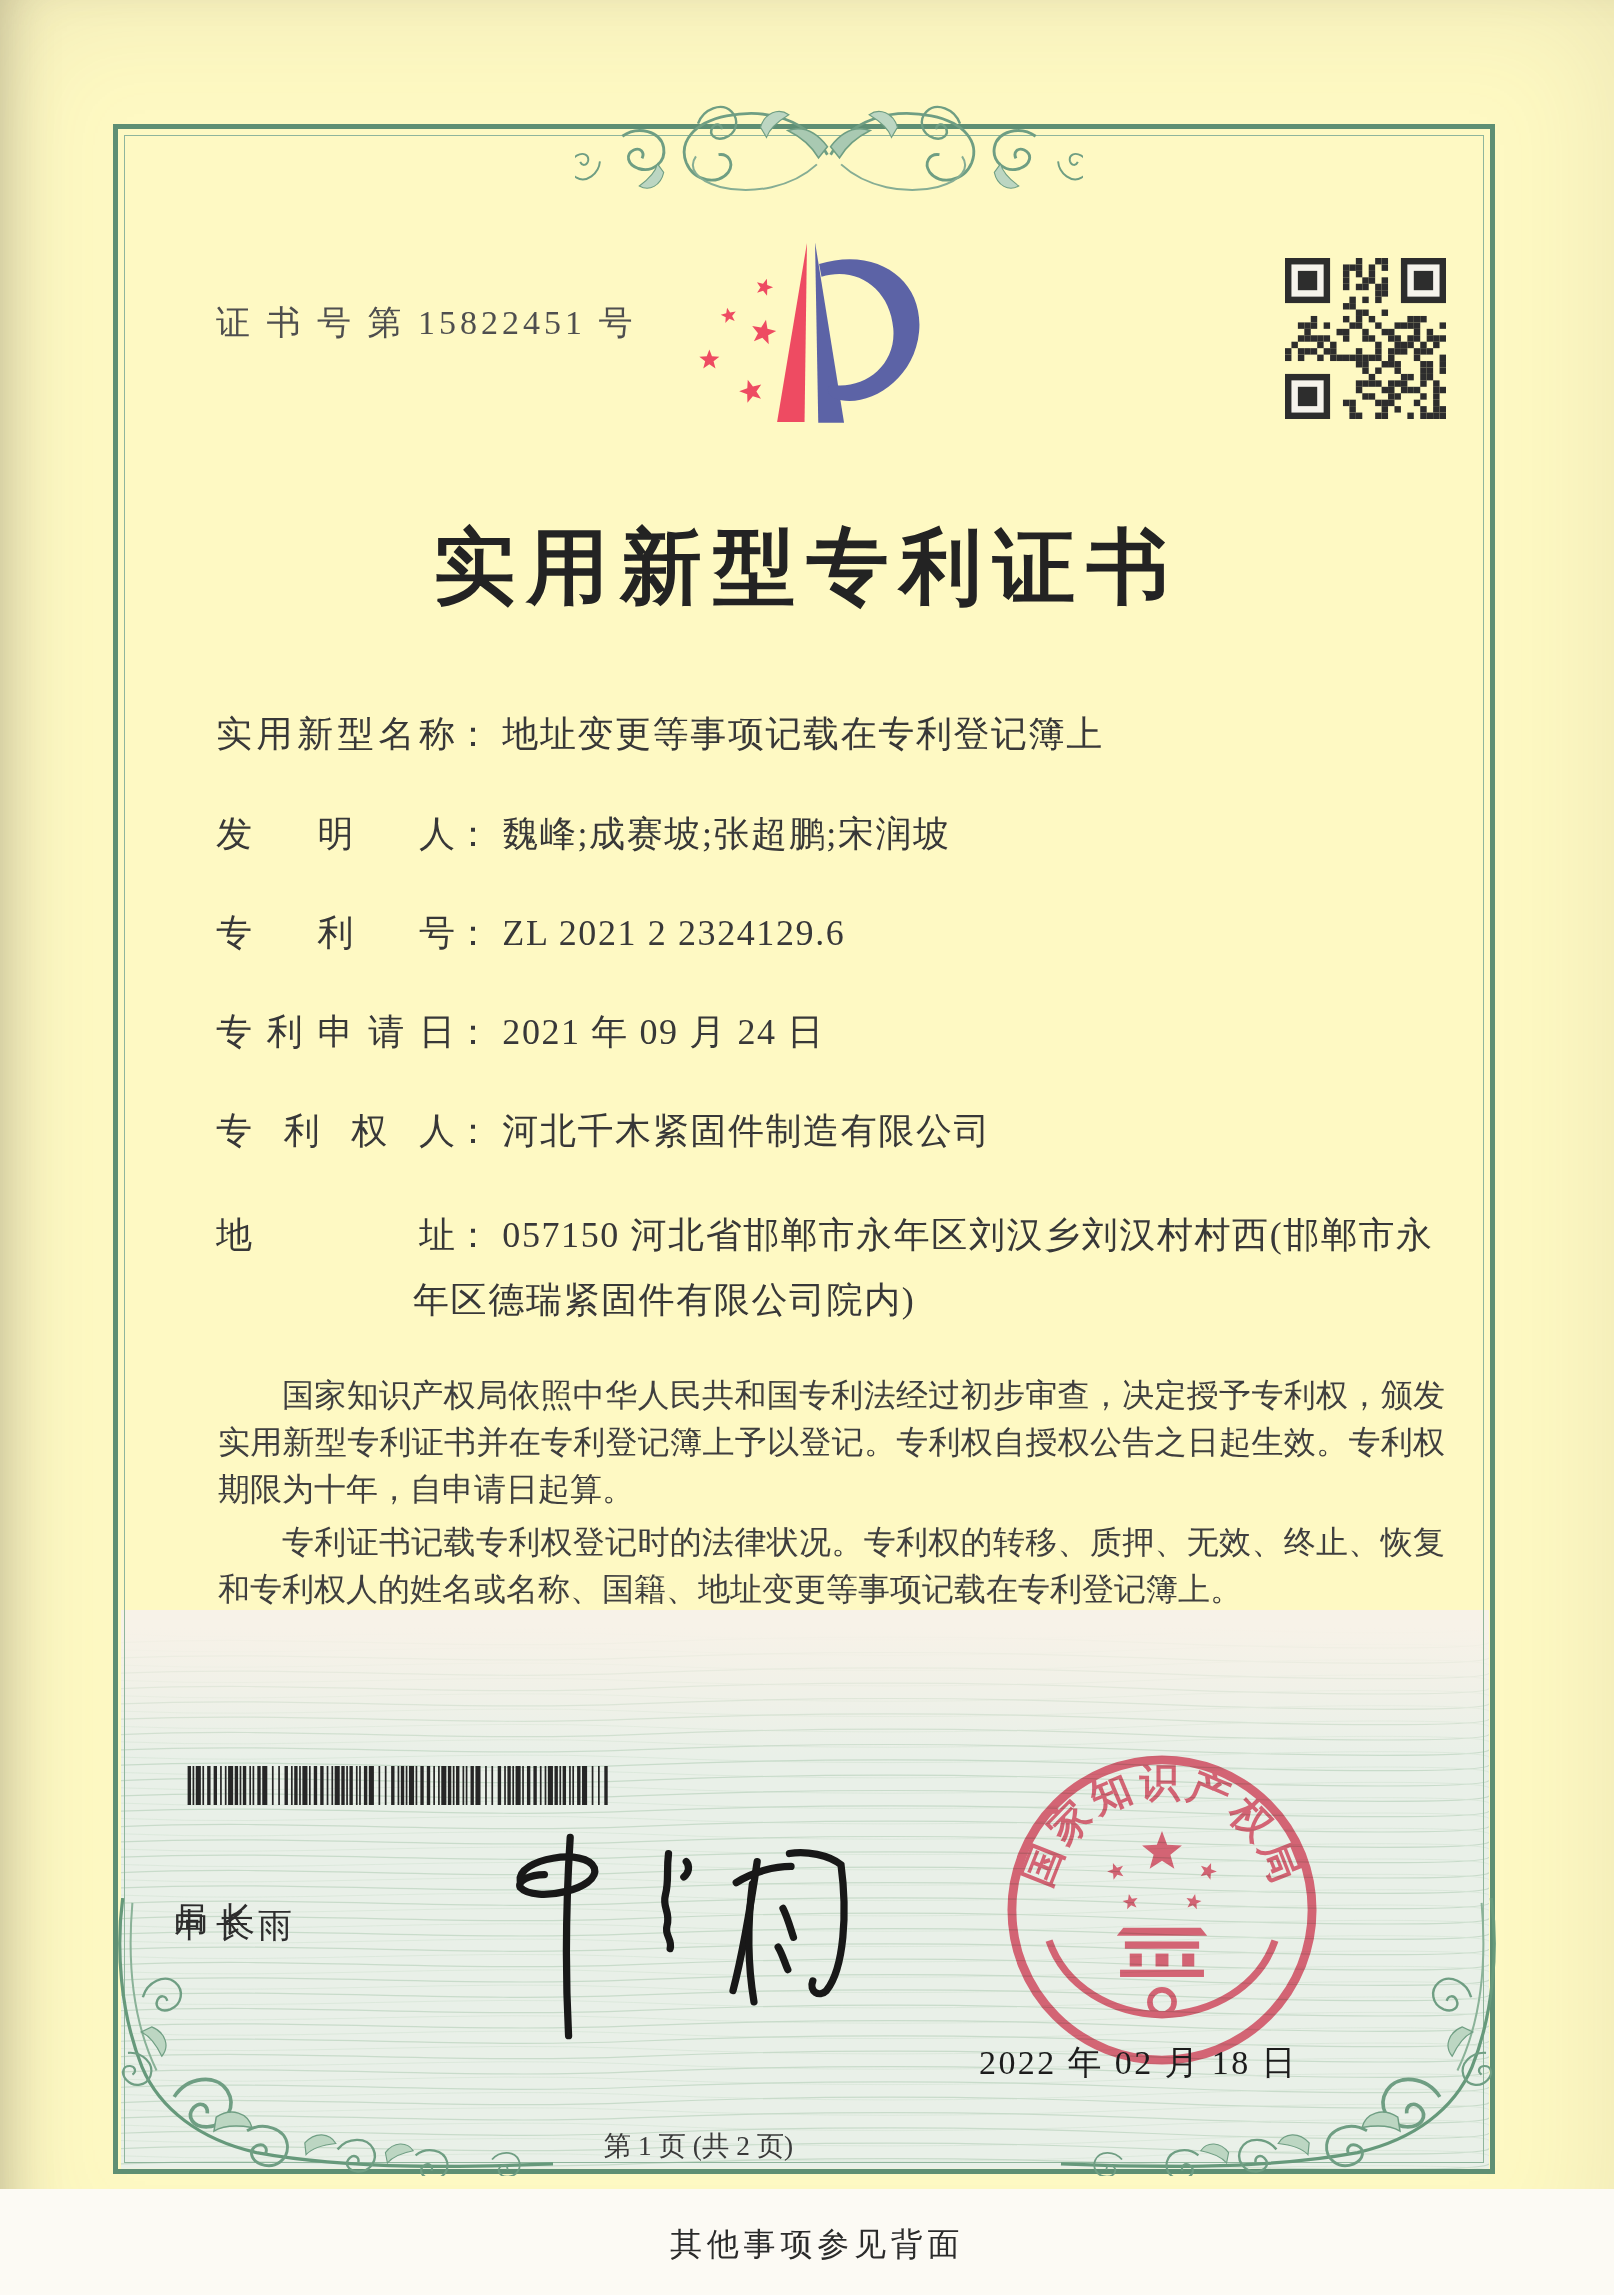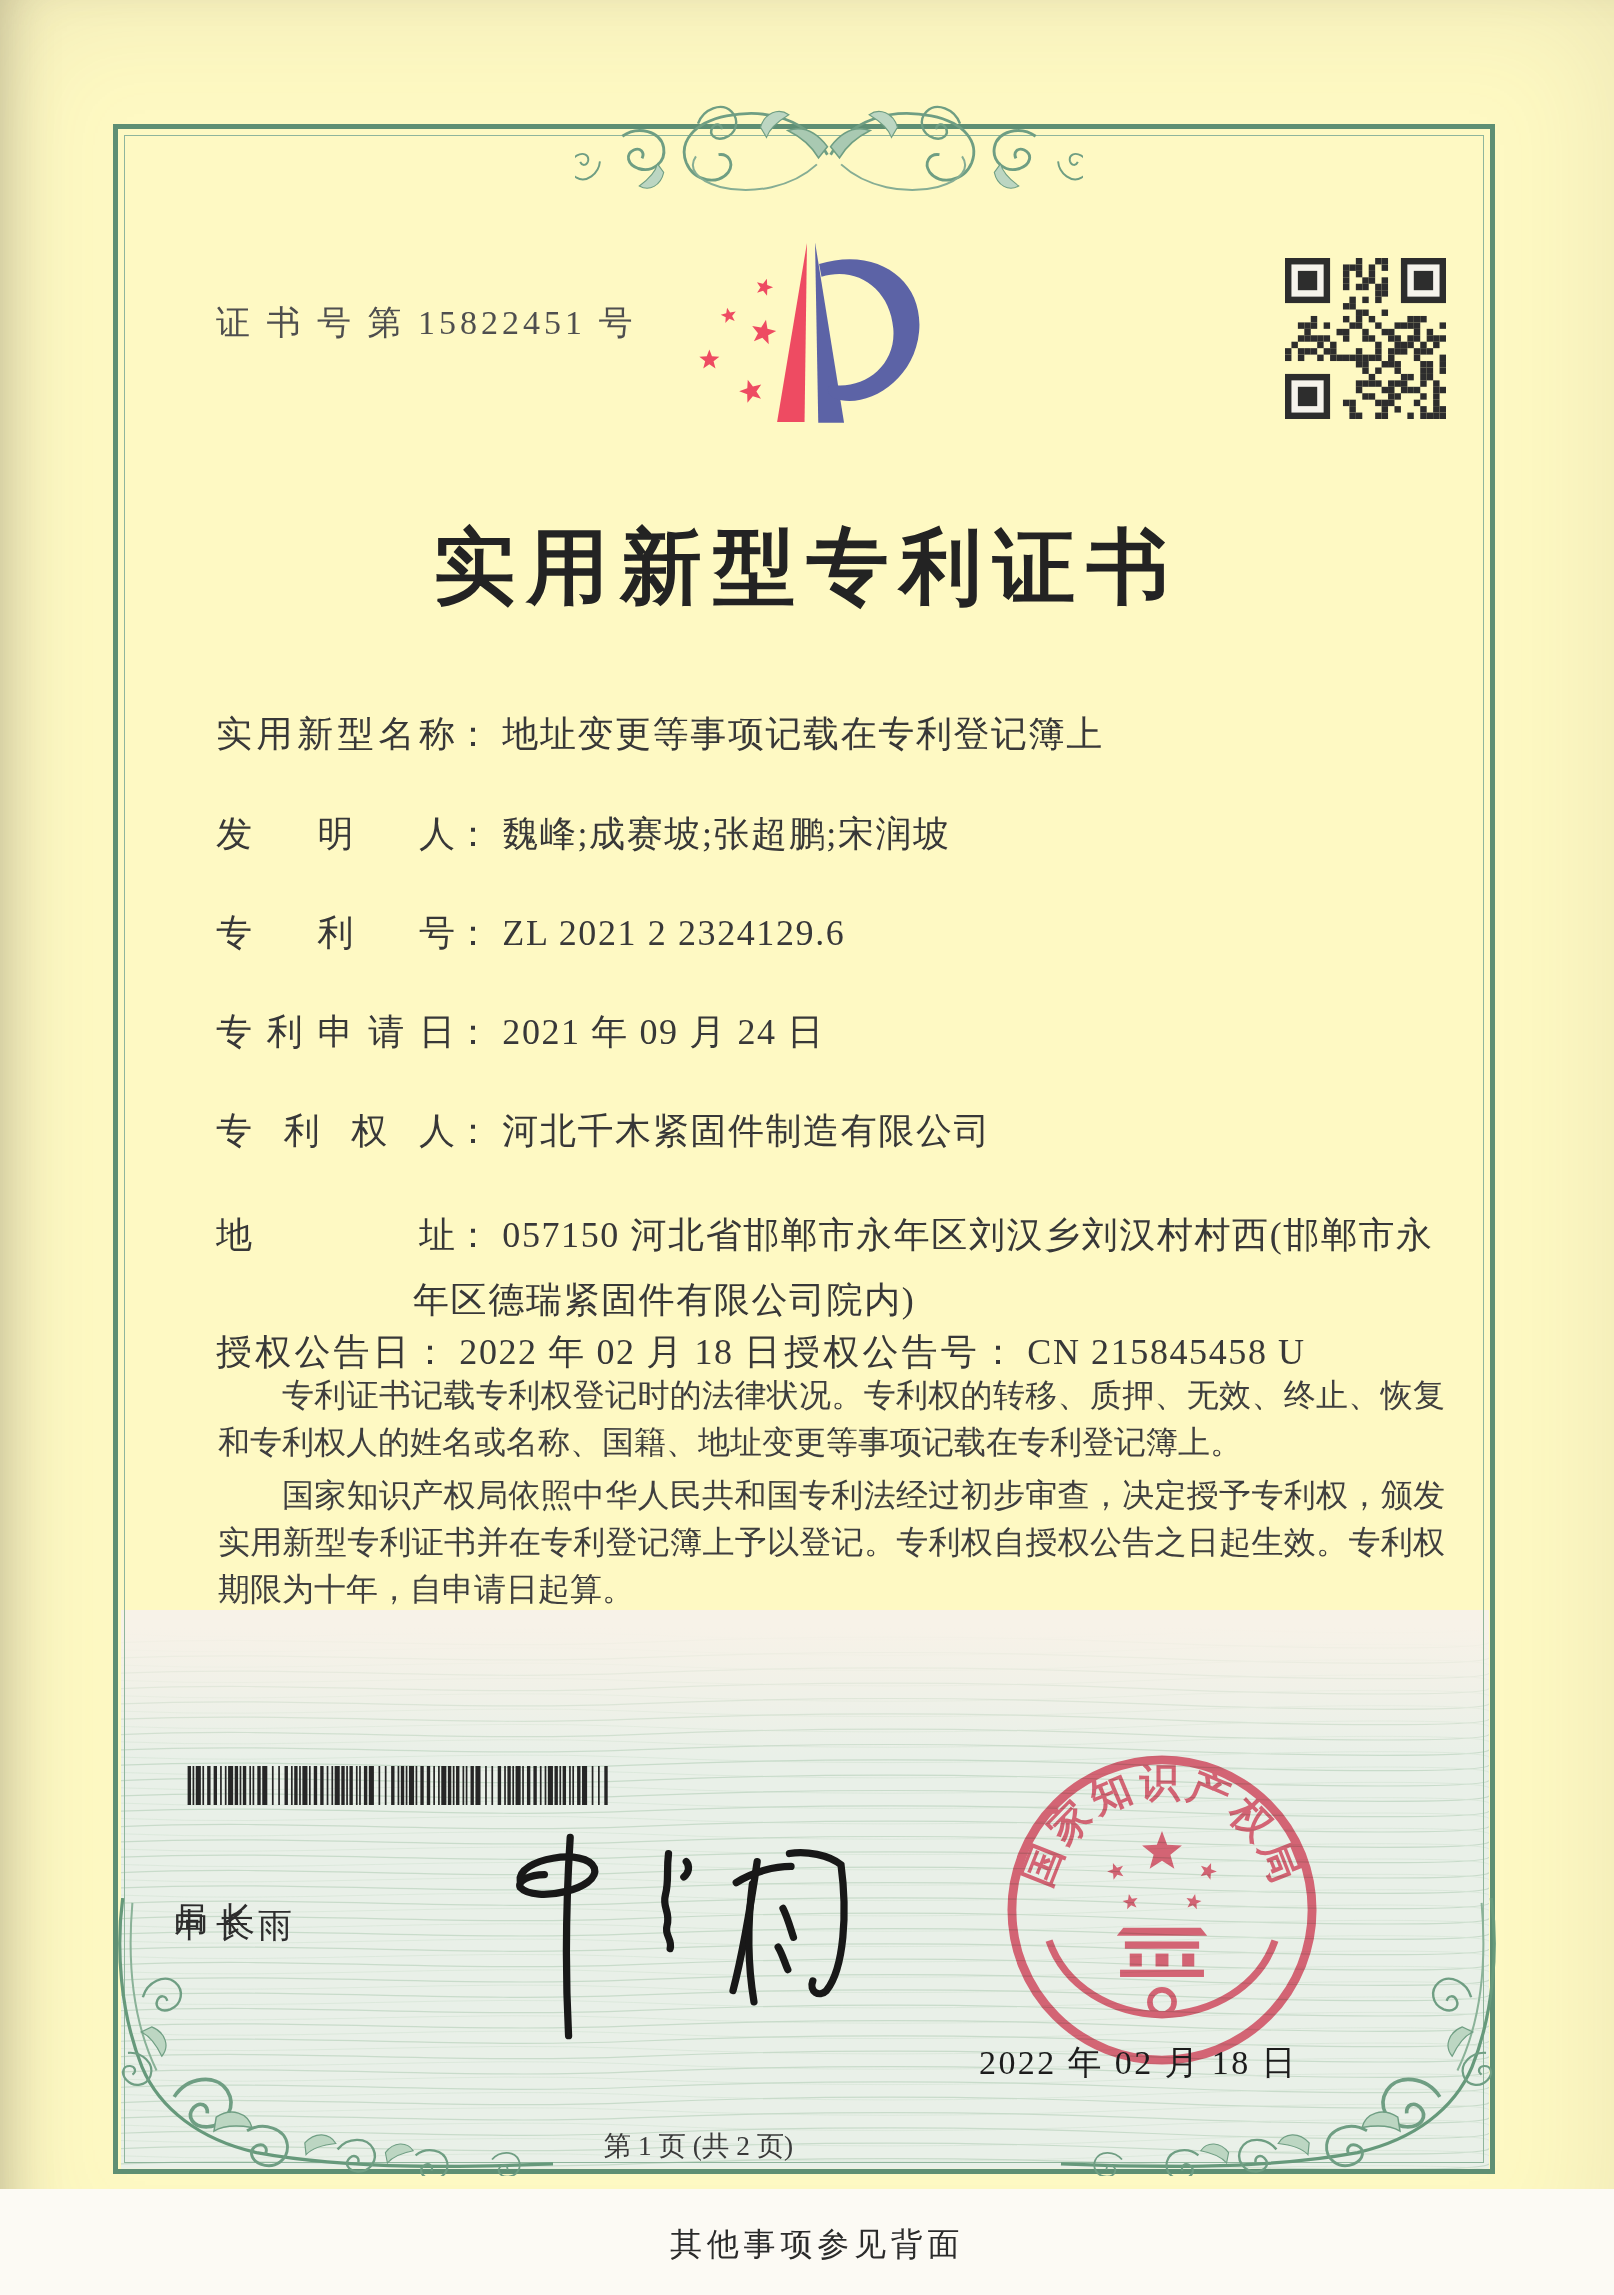--- a/index.html
+++ b/index.html
@@ -396,28 +396,24 @@
   <div class="frow r4">
     <span class="flabel">专利申请日</span><span class="colon">：</span><span class="fvalue">2021 年 09 月 24 日</span>
   </div>
   <div class="frow r5">
     <span class="flabel">专利权人</span><span class="colon">：</span><span class="fvalue">河北千木紧固件制造有限公司</span>
   </div>
   <div class="frow r6">
     <div><span class="flabel">地址</span><span class="colon">：</span><span class="fvalue">057150 河北省邯郸市永年区刘汉乡刘汉村村西(邯郸市永</span></div>
     <div class="addr2">年区德瑞紧固件有限公司院内)</div>
   </div>
-  <div class="frow r7">
-    <span class="glabel">授权公告日</span><span class="colon">：</span><span class="fvalue">2022 年 02 月 18 日</span>
-    <span class="g2"><span class="glabel">授权公告号</span><span class="colon">：</span><span class="fvalue">CN 215845458 U</span></span>
-  </div>
 
   <div class="paras">
+    <p>国家知识产权局依照中华人民共和国专利法经过初步审查，决定授予专利权，颁发实用新型专利证书并在专利登记簿上予以登记。专利权自授权公告之日起生效。专利权期限为十年，自申请日起算。</p>
     <p>专利证书记载专利权登记时的法律状况。专利权的转移、质押、无效、终止、恢复和专利权人的姓名或名称、国籍、地址变更等事项记载在专利登记簿上。</p>
-    <p>国家知识产权局依照中华人民共和国专利法经过初步审查，决定授予专利权，颁发实用新型专利证书并在专利登记簿上予以登记。专利权自授权公告之日起生效。专利权期限为十年，自申请日起算。</p>
   </div>
 
   <svg id="bar" class="barcode" viewBox="0 0 530 50" preserveAspectRatio="none">
       <rect x="2.0" y="0" width="4.2" height="50" fill="#262626"></rect>
       <rect x="8.1" y="0" width="2.1" height="50" fill="#262626"></rect>
       <rect x="12.1" y="0" width="6.3" height="50" fill="#262626"></rect>
       <rect x="20.3" y="0" width="2.1" height="50" fill="#262626"></rect>
       <rect x="26.2" y="0" width="4.2" height="50" fill="#262626"></rect>
       <rect x="34.2" y="0" width="4.2" height="50" fill="#262626"></rect>
       <rect x="42.2" y="0" width="2.1" height="50" fill="#262626"></rect>

